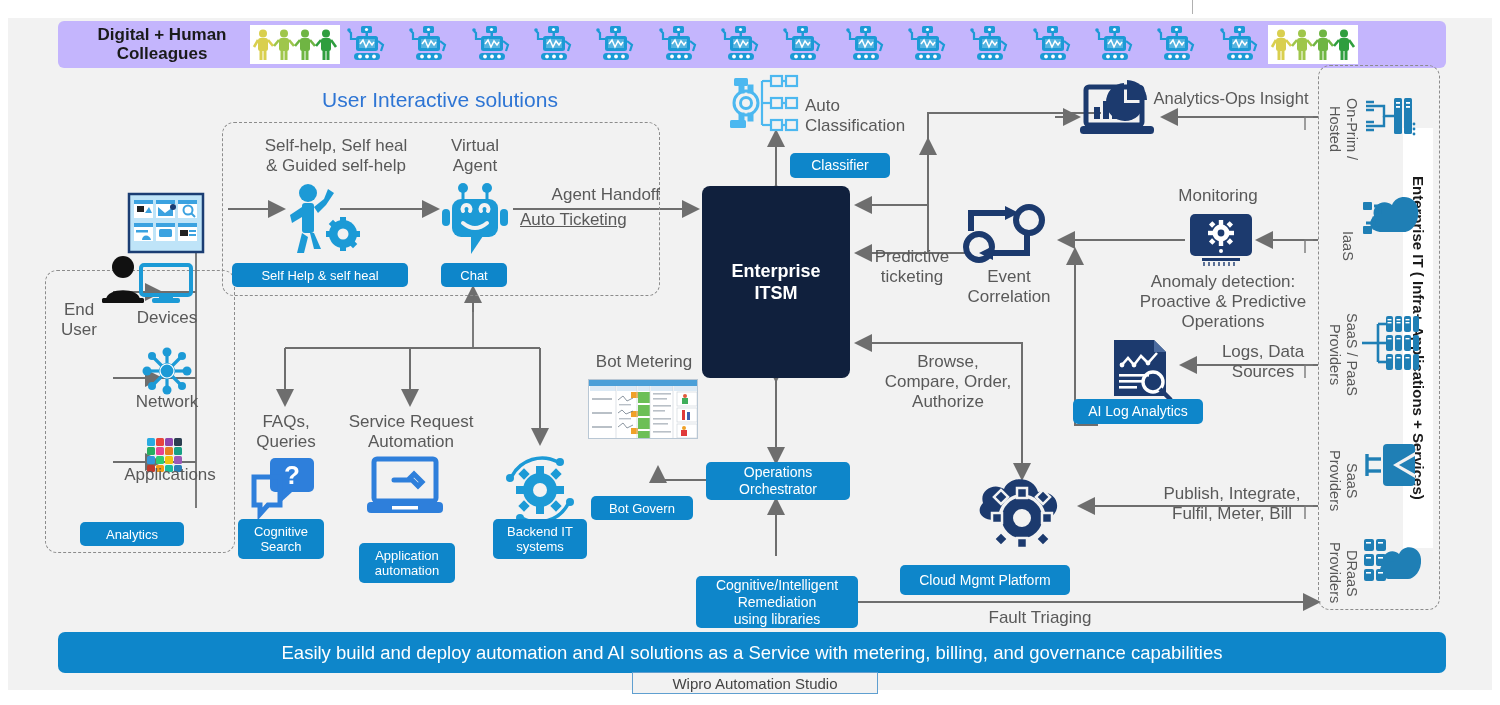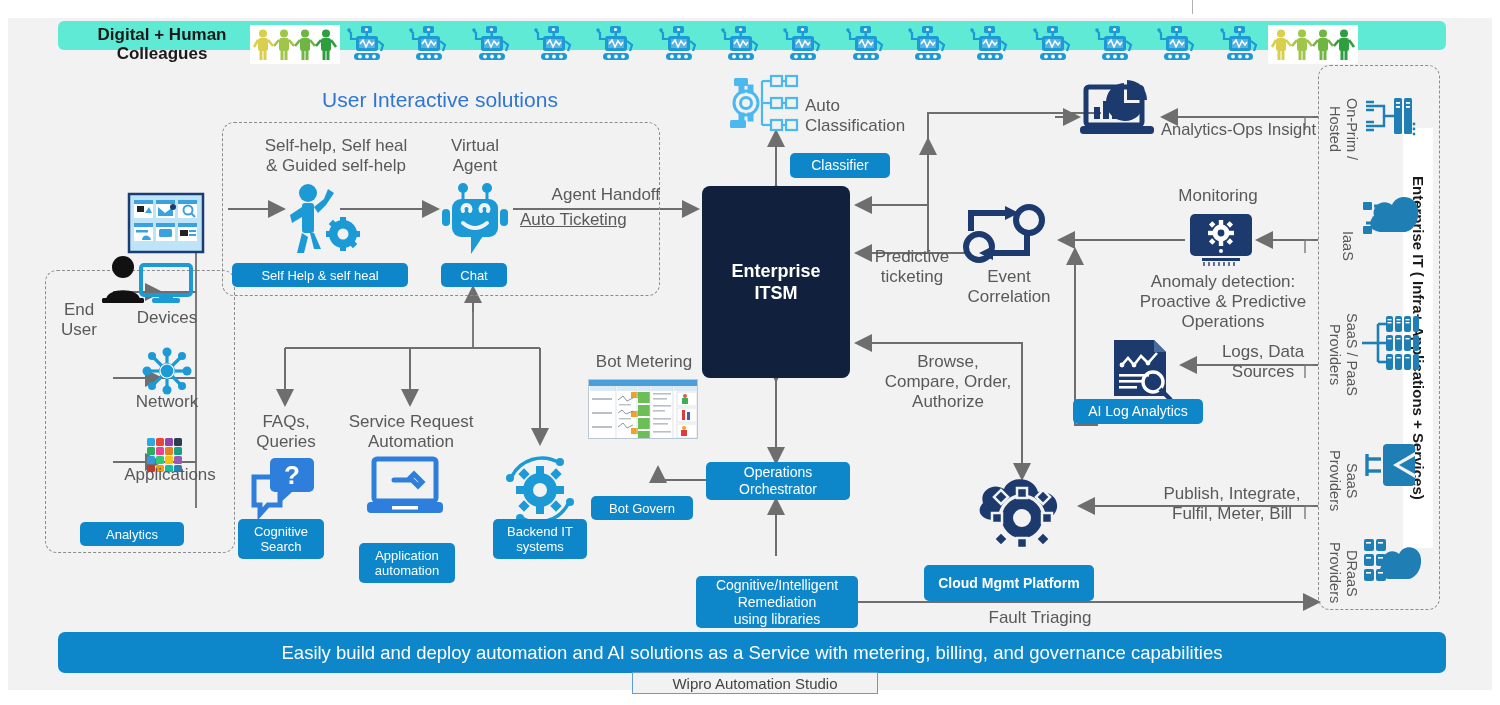--- a/index.html
+++ b/index.html
@@ -18,22 +18,22 @@
   .canvas {
     position: absolute;
     left: 8px; top: 18px;
     width: 1484px; height: 672px;
     background: #f2f2f2;
   }
   
   .banner {
     position: absolute;
     left: 58px; top: 21px;
-    width: 1388px; height: 29px;
-    background: #5eead4;
+    width: 1388px; height: 47px;
+    background: #c4b5fd;
     border-radius: 6px;
   }
   .banner-label {
     position: absolute;
     left: 14px; top: 4px;
     width: 180px;
     font-weight: bold;
     font-size: 17px;
     color: #1a1a1a;
     text-align: center;
@@ -915,21 +915,21 @@
         <rect x="23" y="23" width="6" height="18"></rect>
         <rect x="32" y="33" width="6" height="8"></rect>
         <rect x="42" y="31" width="14" height="3.5"></rect>
         <rect x="42" y="38" width="10" height="3.5"></rect>
       </g>
       <path d="M47 2 A20 20 0 0 1 67 22 L47 22 Z" fill="#1c3a6e"></path>
       <path d="M44 5 A19 19 0 1 0 64 25 L44 25 Z" fill="#1c3a6e"></path>
       <rect x="0" y="48" width="74" height="8" rx="3.5" fill="#1c3a6e"></rect>
     </svg>
   </div>
-  <div class="label" style="left:1146px; top:88px; width:170px; text-align:right; font-size:16.5px;margin-top:31px;">Analytics-Ops Insight</div>
+  <div class="label" style="left:1146px; top:88px; width:170px; text-align:center; font-size:16.5px;">Analytics-Ops Insight</div>
 
   <div class="label" style="left:1152px; top:186px; width:132px;">Monitoring</div>
   <div class="icon" style="left:1188px; top:213px;">
     <svg width="66" height="54" viewBox="0 0 66 54">
       <rect x="2" y="1" width="62" height="42" rx="5" fill="#1c3a6e"></rect>
       <g transform="translate(33,20)" fill="#ffffff">
         <circle r="8.5"></circle>
         <circle r="3.4" fill="#1c3a6e"></circle>
         <rect x="-2.2" y="-13" width="4.4" height="5"></rect>
         <rect x="-2.2" y="8" width="4.4" height="5"></rect>
@@ -1018,21 +1018,21 @@
           <rect x="-30" y="-5" width="10" height="10"></rect>
           <rect x="20" y="-5" width="10" height="10"></rect>
           <rect x="-26" y="-26" width="10" height="10" transform="rotate(45 -21 -21)"></rect>
           <rect x="16" y="16" width="10" height="10" transform="rotate(45 21 21)"></rect>
           <rect x="16" y="-26" width="10" height="10" transform="rotate(-45 21 -21)"></rect>
           <rect x="-26" y="16" width="10" height="10" transform="rotate(-45 -21 21)"></rect>
         </g>
       </g>
     </svg>
   </div>
-  <div class="pill big" style="left:924px; top:565px; width:170px; height:36px;font-weight:bold;">Cloud Mgmt Platform</div>
+  <div class="pill big" style="left:900px; top:565px; width:170px; height:30px;">Cloud Mgmt Platform</div>
 
   <div class="label" style="left:1142px; top:484px; width:180px; white-space:pre-line;">Publish, Integrate,
 Fulfil, Meter, Bill</div>
 
   <div class="label" style="left:930px; top:608px; width:220px;">Fault Triaging</div>
 
   <div class="dashbox" id="entit-box"></div>
   <div class="entit-title">Enterprise IT ( Infra+ Applications + Services)</div>
 
   <div class="vlabel" style="left:1326px; top:86px; width:34px; height:86px;">On-Prim /

